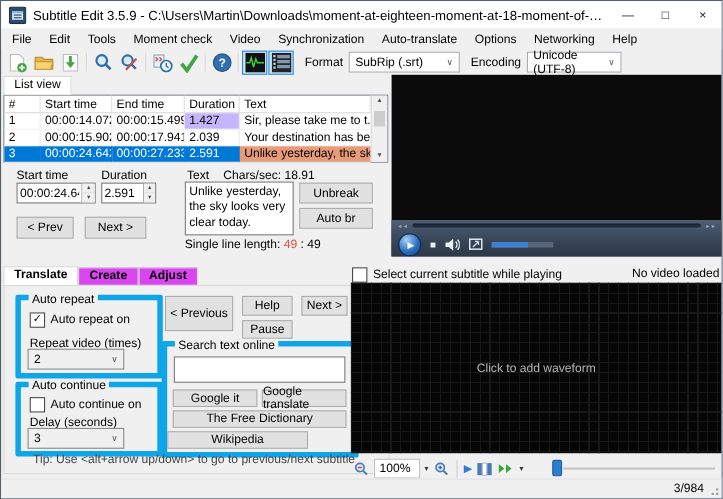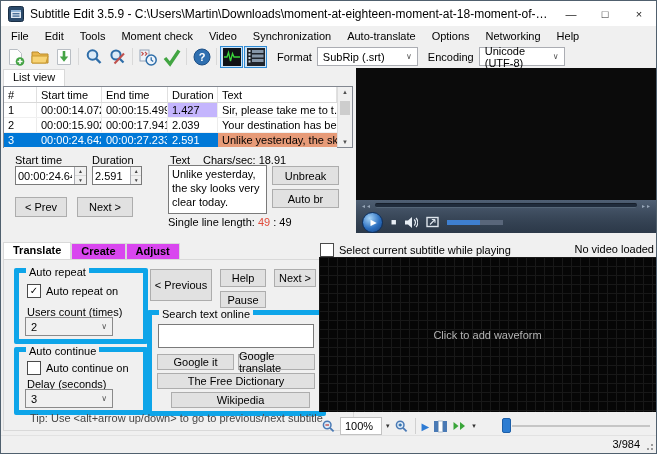--- a/index.html
+++ b/index.html
@@ -318,21 +318,21 @@
     <div class="tabpage">
 
       <div class="gb" style="left:10px;top:8px;width:124px;height:66px;">
         <span class="legend">Auto repeat</span>
         <span class="cbrow" style="left:8px;top:11px;">
           <span class="cb">
               <span>✓</span>
             </span>
           <span>Auto repeat on</span>
         </span>
-        <span class="lab" style="left:8px;top:33px;">Users count (times)</span>
+        <span class="lab" style="left:8px;top:33px;">Repeat video (times)</span>
         <span class="combo gray" style="position:absolute;left:6px;top:44px;width:88px;">
           <span>2</span>
           <span class="chev">∨</span>
         </span>
       </div>
 
       <div class="gb" style="left:10px;top:87px;width:124px;height:58px;">
         <span class="legend">Auto continue</span>
         <span class="cbrow" style="left:8px;top:9px;">
           <span class="cb"></span>
@@ -351,21 +351,21 @@
       <span class="btn" style="left:216px;top:31px;width:46px;height:17px;">Pause</span>
 
       <div class="gb" style="left:143px;top:50px;width:169px;height:96px;">
         <span class="legend">Search text online</span>
         <span class="tinput" style="left:6px;top:9px;width:156px;height:24px;">
           <input value="" style="">
         </span>
         <span class="btn" style="left:5px;top:39px;width:77px;height:16px;">Google it</span>
         <span class="btn" style="left:86px;top:39px;width:77px;height:16px;">Google translate</span>
         <span class="btn" style="left:5px;top:58px;width:158px;height:16px;">The Free Dictionary</span>
-        <span class="btn" style="left:19px;top:77px;width:139px;height:16px;">Wikipedia</span>
+        <span class="btn" style="left:0;top:77px;width:128px;height:16px;">Wikipedia</span>
       </div>
 
       <span class="tip">Tip: Use &lt;alt+arrow up/down&gt; to go to previous/next subtitle</span>
     </div>
   </div>
 
   <div class="videoarea">
     <div class="vctrl">
       <div class="seekrow">
         <span>◄◄</span>

